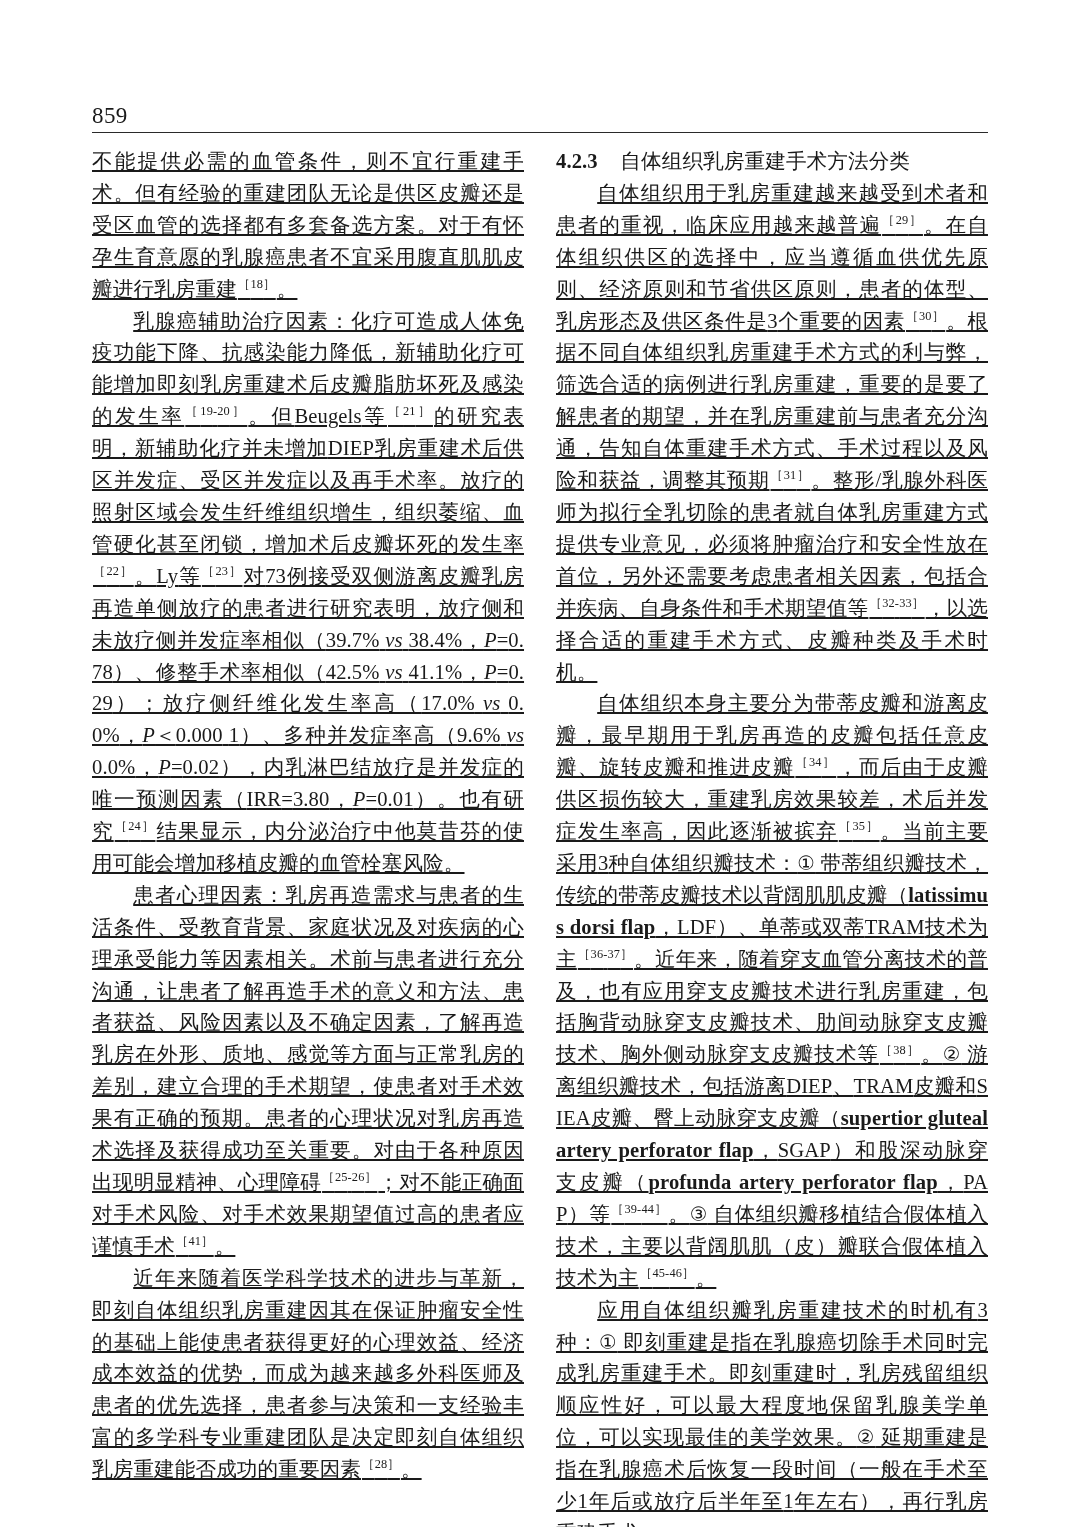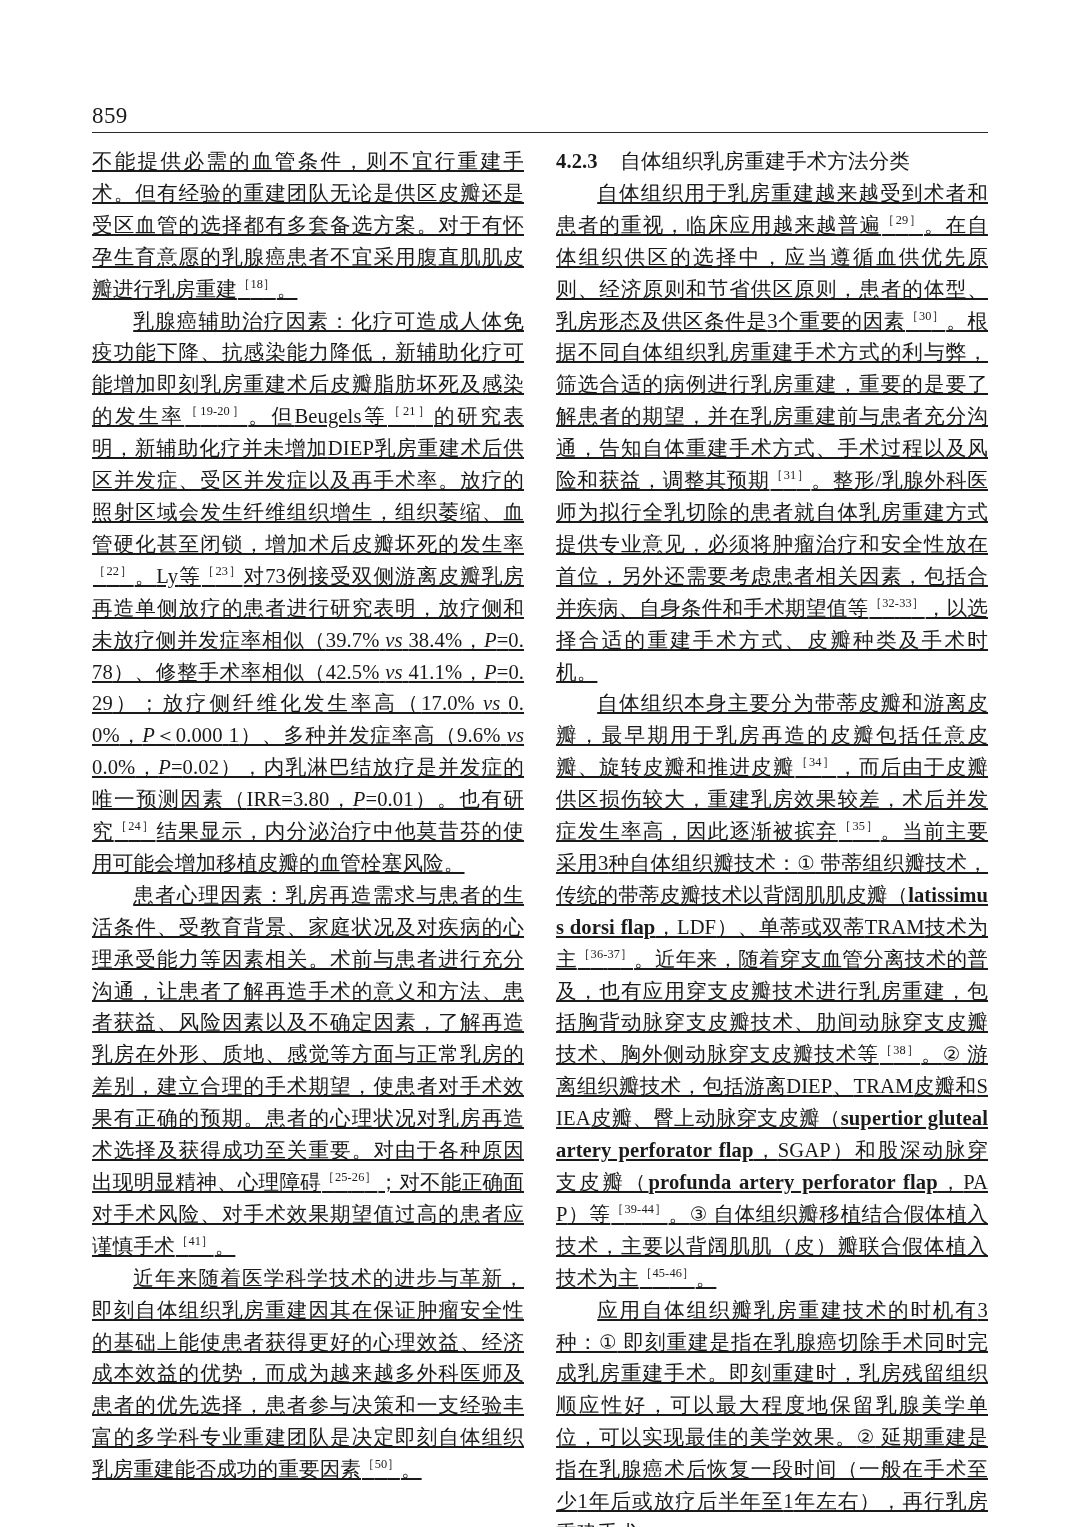--- a/index.html
+++ b/index.html
@@ -140,21 +140,21 @@
   <div id="running-head">
     <div class="head-right">859</div>
   </div>
 
   <div id="columns">
 
     <div class="col">
       <p class="para noindent">不能提供必需的血管条件，则不宜行重建手术。但有经验的重建团队无论是供区皮瓣还是受区血管的选择都有多套备选方案。对于有怀孕生育意愿的乳腺癌患者不宜采用腹直肌肌皮瓣进行乳房重建<sup class="ref">［<span class="lat">18</span>］</sup>。</p>
       <p class="para">乳腺癌辅助治疗因素：化疗可造成人体免疫功能下降、抗感染能力降低，新辅助化疗可能增加即刻乳房重建术后皮瓣脂肪坏死及感染的发生率<sup class="ref">［<span class="lat">19</span>-<span class="lat">20</span>］</sup>。但<span class="lat">Beugels</span>等<sup class="ref">［<span class="lat">21</span>］</sup>的研究表明，新辅助化疗并未增加<span class="lat">DIEP</span>乳房重建术后供区并发症、受区并发症以及再手术率。放疗的照射区域会发生纤维组织增生，组织萎缩、血管硬化甚至闭锁，增加术后皮瓣坏死的发生率<sup class="ref">［<span class="lat">22</span>］</sup>。<span class="lat">Ly</span>等<sup class="ref">［<span class="lat">23</span>］</sup>对<span class="lat">73</span>例接受双侧游离皮瓣乳房再造单侧放疗的患者进行研究表明，放疗侧和未放疗侧并发症率相似（<span class="lat">39.7%</span> <span class="ital"><span class="lat">vs</span></span> <span class="lat">38.4%</span>，<span class="ital"><span class="lat">P</span></span>=<span class="lat">0.78</span>）、修整手术率相似（<span class="lat">42.5%</span> <span class="ital"><span class="lat">vs</span></span> <span class="lat">41.1%</span>，<span class="ital"><span class="lat">P</span></span>=<span class="lat">0.29</span>）；放疗侧纤维化发生率高（<span class="lat">17.0%</span> <span class="ital"><span class="lat">vs</span></span> <span class="lat">0.0%</span>，<span class="ital"><span class="lat">P</span></span>＜<span class="lat">0.000</span> <span class="lat">1</span>）、多种并发症率高（<span class="lat">9.6%</span> <span class="ital"><span class="lat">vs</span></span> <span class="lat">0.0%</span>，<span class="ital"><span class="lat">P</span></span>=<span class="lat">0.02</span>），内乳淋巴结放疗是并发症的唯一预测因素（<span class="lat">IRR</span>=<span class="lat">3.80</span>，<span class="ital"><span class="lat">P</span></span>=<span class="lat">0.01</span>）。也有研究<sup class="ref">［<span class="lat">24</span>］</sup>结果显示，内分泌治疗中他莫昔芬的使用可能会增加移植皮瓣的血管栓塞风险。</p>
       <p class="para">患者心理因素：乳房再造需求与患者的生活条件、受教育背景、家庭状况及对疾病的心理承受能力等因素相关。术前与患者进行充分沟通，让患者了解再造手术的意义和方法、患者获益、风险因素以及不确定因素，了解再造乳房在外形、质地、感觉等方面与正常乳房的差别，建立合理的手术期望，使患者对手术效果有正确的预期。患者的心理状况对乳房再造术选择及获得成功至关重要。对由于各种原因出现明显精神、心理障碍<sup class="ref">［<span class="lat">25</span>-<span class="lat">26</span>］</sup>；对不能正确面对手术风险、对手术效果期望值过高的患者应谨慎手术<sup class="ref">［<span class="lat">41</span>］</sup>。</p>
-      <p class="para">近年来随着医学科学技术的进步与革新，即刻自体组织乳房重建因其在保证肿瘤安全性的基础上能使患者获得更好的心理效益、经济成本效益的优势，而成为越来越多外科医师及患者的优先选择，患者参与决策和一支经验丰富的多学科专业重建团队是决定即刻自体组织乳房重建能否成功的重要因素<sup class="ref">［<span class="lat">50</span>］</sup>。</p>
+      <p class="para">近年来随着医学科学技术的进步与革新，即刻自体组织乳房重建因其在保证肿瘤安全性的基础上能使患者获得更好的心理效益、经济成本效益的优势，而成为越来越多外科医师及患者的优先选择，患者参与决策和一支经验丰富的多学科专业重建团队是决定即刻自体组织乳房重建能否成功的重要因素<sup class="ref">［<span class="lat">28</span>］</sup>。</p>
     </div>
 
     <div class="col">
       <p class="heading"><span class="heading-num">4.2.3</span><span class="heading-gap"></span><span>自体组织乳房重建手术方法分类</span></p>
       <p class="para">自体组织用于乳房重建越来越受到术者和患者的重视，临床应用越来越普遍<sup class="ref">［<span class="lat">29</span>］</sup>。在自体组织供区的选择中，应当遵循血供优先原则、经济原则和节省供区原则，患者的体型、乳房形态及供区条件是<span class="lat">3</span>个重要的因素<sup class="ref">［<span class="lat">30</span>］</sup>。根据不同自体组织乳房重建手术方式的利与弊，筛选合适的病例进行乳房重建，重要的是要了解患者的期望，并在乳房重建前与患者充分沟通，告知自体重建手术方式、手术过程以及风险和获益，调整其预期<sup class="ref">［<span class="lat">31</span>］</sup>。整形/乳腺外科医师为拟行全乳切除的患者就自体乳房重建方式提供专业意见，必须将肿瘤治疗和安全性放在首位，另外还需要考虑患者相关因素，包括合并疾病、自身条件和手术期望值等<sup class="ref">［<span class="lat">32</span>-<span class="lat">33</span>］</sup>，以选择合适的重建手术方式、皮瓣种类及手术时机。</p>
       <p class="para">自体组织本身主要分为带蒂皮瓣和游离皮瓣，最早期用于乳房再造的皮瓣包括任意皮瓣、旋转皮瓣和推进皮瓣<sup class="ref">［<span class="lat">34</span>］</sup>，而后由于皮瓣供区损伤较大，重建乳房效果较差，术后并发症发生率高，因此逐渐被摈弃<sup class="ref">［<span class="lat">35</span>］</sup>。当前主要采用<span class="lat">3</span>种自体组织瓣技术：<span class="circ">①</span> 带蒂组织瓣技术，传统的带蒂皮瓣技术以背阔肌肌皮瓣（<span class="lat-b"><span class="lat">latissimus dorsi flap</span></span>，<span class="lat">LDF</span>）、单蒂或双蒂<span class="lat">TRAM</span>技术为主<sup class="ref">［<span class="lat">36</span>-<span class="lat">37</span>］</sup>。近年来，随着穿支血管分离技术的普及，也有应用穿支皮瓣技术进行乳房重建，包括胸背动脉穿支皮瓣技术、肋间动脉穿支皮瓣技术、胸外侧动脉穿支皮瓣技术等<sup class="ref">［<span class="lat">38</span>］</sup>。<span class="circ">②</span> 游离组织瓣技术，包括游离<span class="lat">DIEP</span>、<span class="lat">TRAM</span>皮瓣和<span class="lat">SIEA</span>皮瓣、臀上动脉穿支皮瓣（<span class="lat-b"><span class="lat">supertior gluteal artery perforator flap</span></span>，<span class="lat">SGAP</span>）和股深动脉穿支皮瓣（<span class="lat-b"><span class="lat">profunda artery perforator flap</span></span>，<span class="lat">PAP</span>）等<sup class="ref">［<span class="lat">39</span>-<span class="lat">44</span>］</sup>。<span class="circ">③</span> 自体组织瓣移植结合假体植入技术，主要以背阔肌肌（皮）瓣联合假体植入技术为主<sup class="ref">［<span class="lat">45</span>-<span class="lat">46</span>］</sup>。</p>
       <p class="para">应用自体组织瓣乳房重建技术的时机有<span class="lat">3</span>种：<span class="circ">①</span> 即刻重建是指在乳腺癌切除手术同时完成乳房重建手术。即刻重建时，乳房残留组织顺应性好，可以最大程度地保留乳腺美学单位，可以实现最佳的美学效果。<span class="circ">②</span> 延期重建是指在乳腺癌术后恢复一段时间（一般在手术至少<span class="lat">1</span>年后或放疗后半年至<span class="lat">1</span>年左右），再行乳房重建手术。</p>
     </div>
 
   </div>

